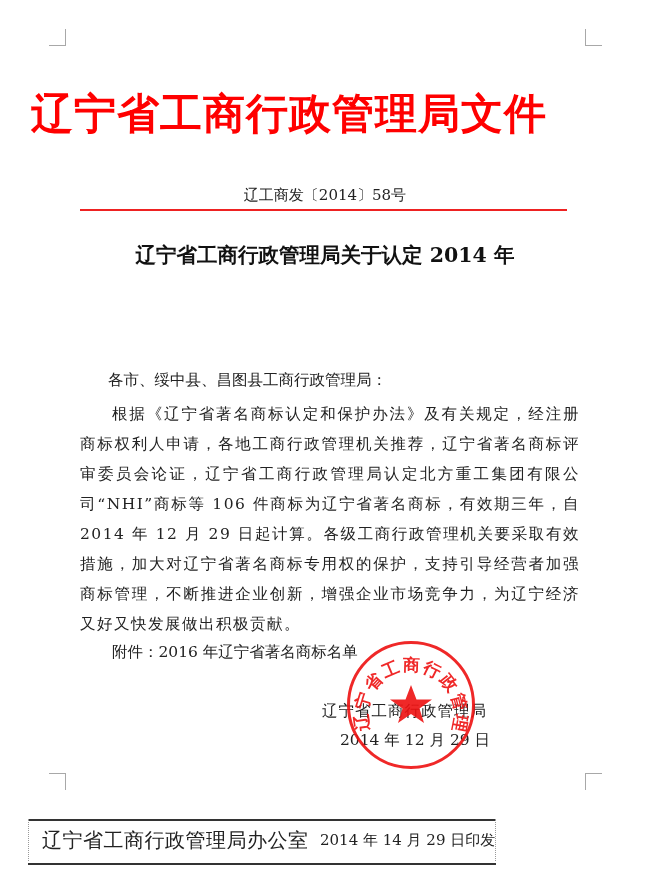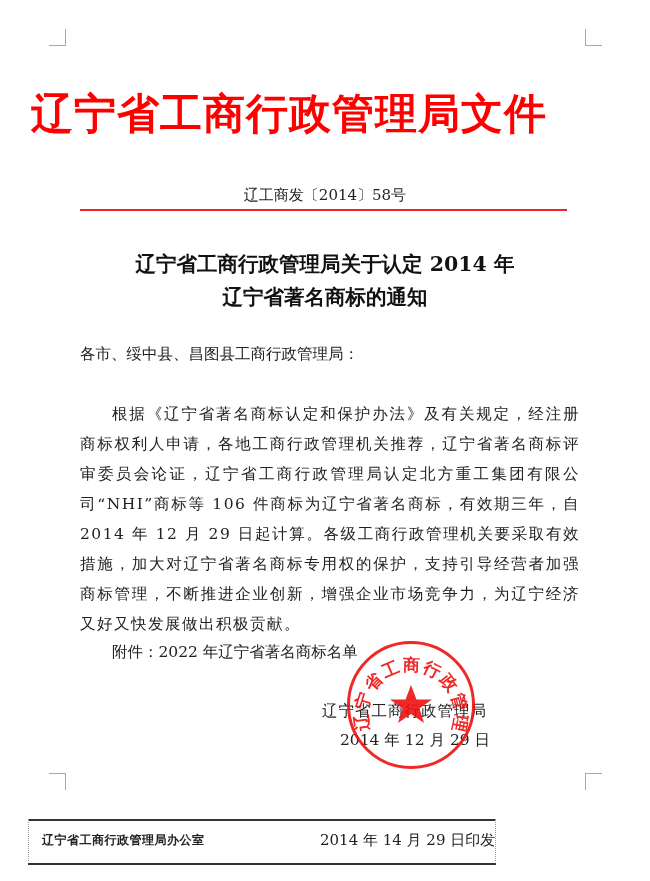--- a/index.html
+++ b/index.html
@@ -19,67 +19,66 @@
     color:#ff0000; font-size:42px; letter-spacing:1px; line-height:56px;
   }
   .doc-number {
     position:absolute; left:0; width:650px; top:185px; text-align:center;
     font-size:15px; line-height:20px; color:#222;
   }
   .red-rule {
     position:absolute; left:80px; width:487px; top:209px; height:2px; background:#ee2222;
   }
   .notice-title {
-    position:absolute; left:0; width:650px; top:248px; text-align:center;
+    position:absolute; left:0; width:650px; top:239px; text-align:center;
     font-size:20.5px; font-weight:bold; line-height:33px; color:#111;
   }
   .body-text { position:absolute; left:80px; width:500px; font-size:15.5px; line-height:30px; color:#222; }
-  .salutation { top:339px; }
+  .salutation { top:365px;margin-left:28px; }
   .paragraph { top:399px; text-indent:32px; text-align:justify; letter-spacing:1.5px; }
   .attachment { top:637px; text-indent:32px; }
   .issuer { position:absolute; left:322px; top:697px; font-size:15.5px; line-height:28px; letter-spacing:1px; color:#222; }
   .issue-date { position:absolute; left:340px; top:726px; font-size:15.5px; line-height:28px; color:#222; }
 
   .seal {
     position:absolute; left:347px; top:641px; width:128px; height:128px; border-radius:50%;
     border:3px solid #ee1111; box-sizing:border-box; opacity:0.9;
   }
   .seal svg { position:absolute; left:-3px; top:-3px; }
 
   .footer-box {
     position:absolute; left:28px; top:819px; width:468px; height:42px;
     border-top:2px solid #333; border-bottom:2px solid #333;
   }
   .footer-inner {
     position:absolute; left:28px; top:819px; width:468px; height:42px;
     border-left:1px dotted #999; border-right:1px dotted #999; box-sizing:border-box;
   }
-  .footer-org { position:absolute; left:42px; top:829px; font-size:12px; line-height:22px; color:#222; letter-spacing:0.5px;font-weight:bold; }
+  .footer-org { position:absolute; left:42px; top:829px; font-size:20px; line-height:22px; color:#222; letter-spacing:0.5px; }
   .footer-date { position:absolute; left:320px; top:829px; font-size:15px; line-height:22px; color:#222; }
 </style>
 </head>
 <body>
 
 <div class="corner c-tl"></div>
 <div class="corner c-tr"></div>
 <div class="corner c-bl"></div>
 <div class="corner c-br"></div>
 
 <div class="header-title">辽宁省工商行政管理局文件</div>
 <div class="doc-number">辽工商发〔2014〕58号</div>
 <div class="red-rule"></div>
 
 <div class="notice-title">
   <div>辽宁省工商行政管理局关于认定 2014 年</div>
-  <div>辽宁省著名商标的通知</div>
 </div>
 
 <div class="body-text salutation">各市、绥中县、昌图县工商行政管理局：</div>
 <div class="body-text paragraph">根据《辽宁省著名商标认定和保护办法》及有关规定，经注册商标权利人申请，各地工商行政管理机关推荐，辽宁省著名商标评审委员会论证，辽宁省工商行政管理局认定北方重工集团有限公司“NHI”商标等 106 件商标为辽宁省著名商标，有效期三年，自 2014 年 12 月 29 日起计算。各级工商行政管理机关要采取有效措施，加大对辽宁省著名商标专用权的保护，支持引导经营者加强商标管理，不断推进企业创新，增强企业市场竞争力，为辽宁经济又好又快发展做出积极贡献。</div>
-<div class="body-text attachment">附件：2022 年辽宁省著名商标名单</div>
+<div class="body-text attachment">附件：2016 年辽宁省著名商标名单</div>
 
 <div class="issuer">辽宁省工商行政管理局</div>
 <div class="issue-date">2014 年 12 月 29 日</div>
 
 <div class="seal">
   <svg width="128" height="128" viewBox="0 0 128 128">
     <defs>
       <path id="sealArc" d="M 24 92 A 44 44 0 1 1 104 92" fill="none"></path>
     </defs>
     <text font-size="17" fill="#ee1111" font-family="DejaVu Sans, sans-serif" font-weight="bold" letter-spacing="2">

